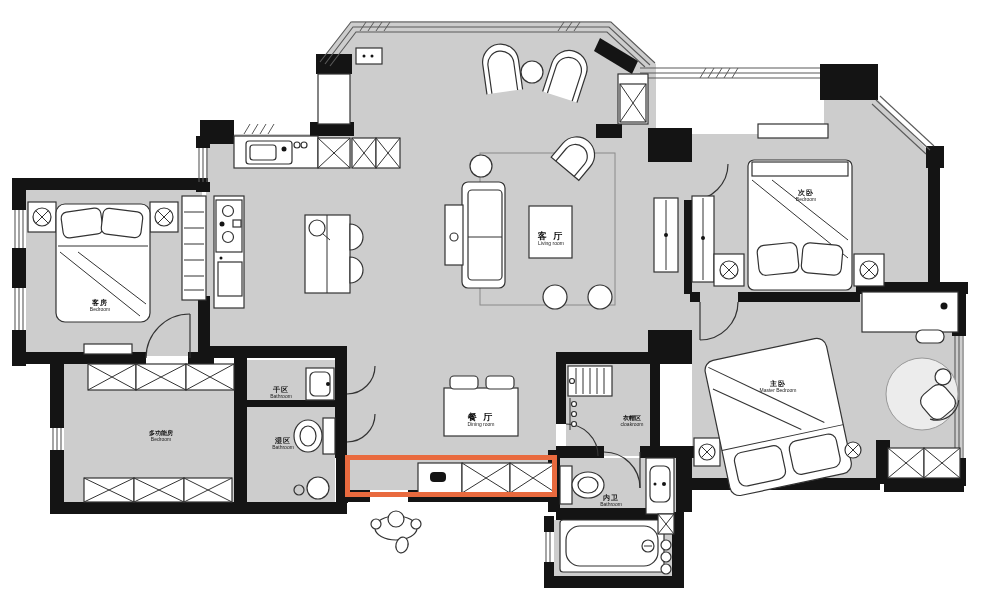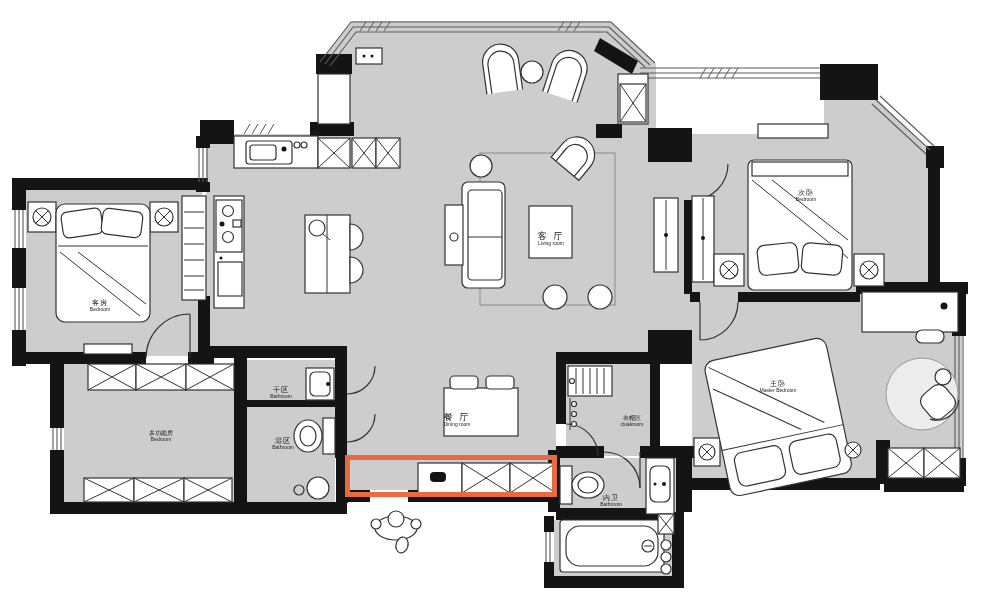--- a/index.html
+++ b/index.html
@@ -9,21 +9,21 @@
   .wall{fill:var(--wall,#141414);}
   .floorfill{fill:var(--floor,#cdcdcd);}
   .f{fill:#ffffff;stroke:#333;stroke-width:1.2;}
   .fg{fill:none;stroke:#333;stroke-width:1.2;}
   .ln{stroke:#333;stroke-width:1;}
   .win{stroke:#5a5a5a;stroke-width:1.1;fill:none;}
   .door{stroke:#333;stroke-width:1.2;fill:none;}
   .rug{fill:none;stroke:#8a8a8a;stroke-width:1;}
   .dark{fill:#141414;}
   .label{position:absolute;transform:translate(-50%,-50%);text-align:center;color:#111;line-height:1.15;white-space:nowrap;pointer-events:none;}
-  .label .zh{font-weight:normal;font-size:7px;letter-spacing:1px;margin-top:19px;}
+  .label .zh{font-weight:bold;font-size:7px;letter-spacing:1px;margin-top:19px;}
   .label .en{font-size:5px;color:#222;}
   .label.big .zh{font-size:9px;letter-spacing:2px;}
   .label.sm .zh{font-size:6px;letter-spacing:0;}
   #highlight{position:absolute;left:345px;top:455px;width:212px;height:42px;border:5px solid var(--highlight,#e96a3e);box-sizing:border-box;}
 </style>
 </head>
 <body>
 
 <div id="stage">
 <svg id="plan" width="1004" height="594" viewBox="0 0 1004 594">
@@ -413,21 +413,21 @@
     <rect class="f" x="924" y="448" width="36" height="30"></rect>
     <line class="ln" x1="924" y1="448" x2="960" y2="478"></line>
         <line class="ln" x1="960" y1="448" x2="924" y2="478"></line>
   </g>
 </svg>
 
   <div class="label big" style="left:551px;top:230px">
     <div class="zh">客 厅</div>
     <div class="en">Living room</div>
   </div>
-  <div class="label big" style="left:457px;top:411px">
+  <div class="label big" style="left:481px;top:411px">
     <div class="zh">餐 厅</div>
     <div class="en">Dining room</div>
   </div>
   <div class="label" style="left:100px;top:296px">
     <div class="zh">客房</div>
     <div class="en">Bedroom</div>
   </div>
   <div class="label sm" style="left:161px;top:427px">
     <div class="zh">多功能房</div>
     <div class="en">Bedroom</div>

